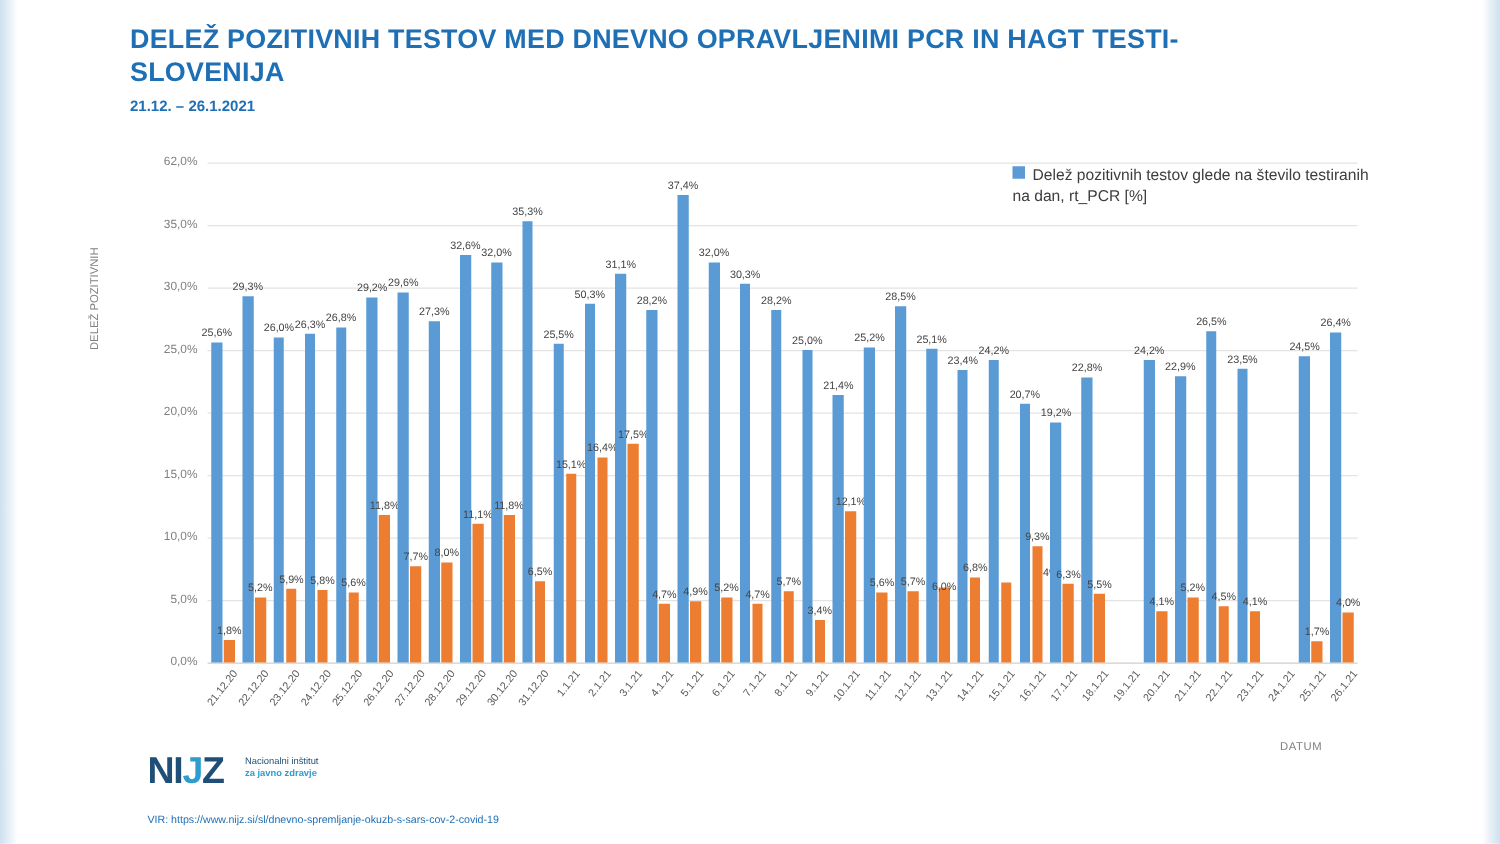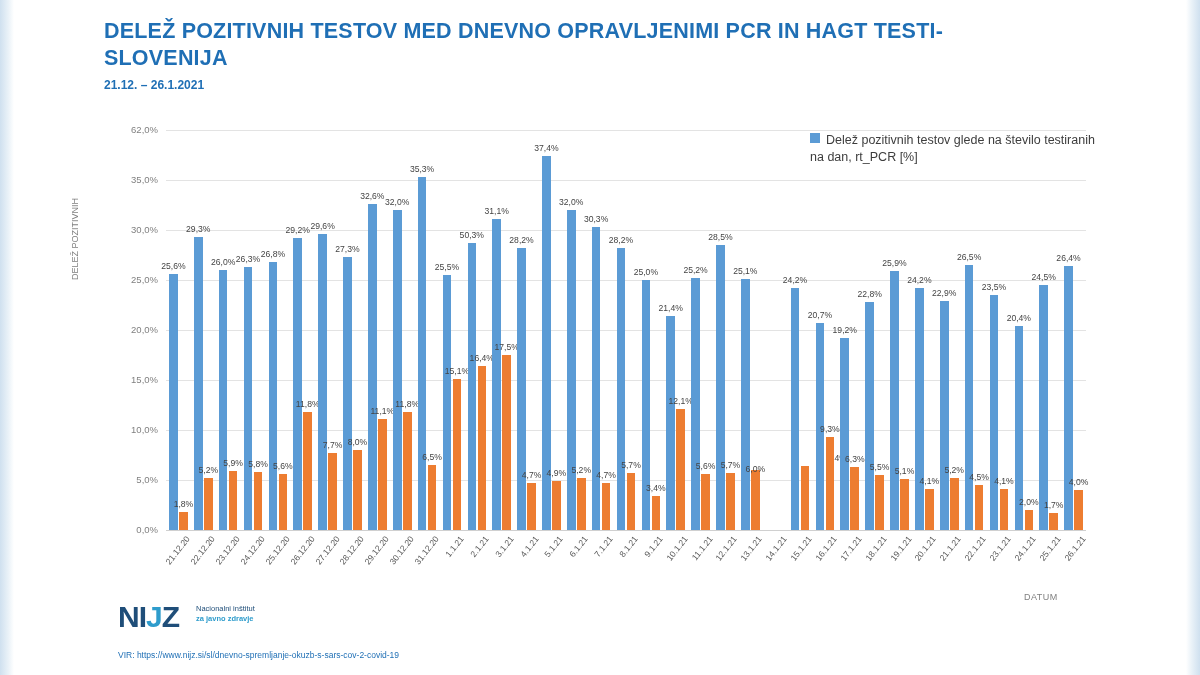--- a/index.html
+++ b/index.html
@@ -251,20 +251,26 @@
             <div class="bar hagt" style="left: 13.1324px; width: 8.6px; height: 57px;"></div>
             <div class="vlabel" style="left: 7.43243px; bottom: 288px;">28,5%</div>
             <div class="vlabel" style="left: 17.4324px; bottom: 60px;">5,7%</div>
           </div>
           <div class="group" style="left: 571.892px; width: 24.8649px;">
             <div class="bar pcr" style="left: 3.13243px; width: 8.6px; height: 251px;"></div>
             <div class="bar hagt" style="left: 13.1324px; width: 8.6px; height: 60px;"></div>
             <div class="vlabel" style="left: 7.43243px; bottom: 254px;">25,1%</div>
             <div class="vlabel" style="left: 17.4324px; bottom: 56px; margin-top: 29px;">6,0%</div>
           </div>
+          <div class="group" style="left: 596.757px; width: 24.8649px;">
+            <div class="bar pcr" style="left: 3.13243px; width: 8.6px; height: 234px;"></div>
+            <div class="bar hagt" style="left: 13.1324px; width: 8.6px; height: 68px;"></div>
+            <div class="vlabel" style="left: 7.43243px; bottom: 237px;">23,4%</div>
+            <div class="vlabel" style="left: 17.4324px; bottom: 71px;">6,8%</div>
+          </div>
           <div class="group" style="left: 621.622px; width: 24.8649px;">
             <div class="bar pcr" style="left: 3.13243px; width: 8.6px; height: 242px;"></div>
             <div class="bar hagt" style="left: 13.1324px; width: 8.6px; height: 64px;"></div>
             <div class="vlabel" style="left: 7.43243px; bottom: 245px;">24,2%</div>
             <div class="vlabel" style="left: 17.4324px; bottom: 67px; margin-left: 32px;">6,4%</div>
           </div>
           <div class="group" style="left: 646.486px; width: 24.8649px;">
             <div class="bar pcr" style="left: 3.13243px; width: 8.6px; height: 207px;"></div>
             <div class="bar hagt" style="left: 13.1324px; width: 8.6px; height: 93px;"></div>
             <div class="vlabel" style="left: 7.43243px; bottom: 210px;">20,7%</div>
@@ -275,26 +281,20 @@
             <div class="bar hagt" style="left: 13.1324px; width: 8.6px; height: 63px;"></div>
             <div class="vlabel" style="left: 7.43243px; bottom: 195px;">19,2%</div>
             <div class="vlabel" style="left: 17.4324px; bottom: 66px;">6,3%</div>
           </div>
           <div class="group" style="left: 696.216px; width: 24.8649px;">
             <div class="bar pcr" style="left: 3.13243px; width: 8.6px; height: 228px;"></div>
             <div class="bar hagt" style="left: 13.1324px; width: 8.6px; height: 55px;"></div>
             <div class="vlabel" style="left: 7.43243px; bottom: 231px;">22,8%</div>
             <div class="vlabel" style="left: 17.4324px; bottom: 58px;">5,5%</div>
           </div>
-          <div class="group" style="left: 721.081px; width: 24.8649px;">
-            <div class="bar pcr" style="left: 3.13243px; width: 8.6px; height: 259px;"></div>
-            <div class="bar hagt" style="left: 13.1324px; width: 8.6px; height: 51px;"></div>
-            <div class="vlabel" style="left: 7.43243px; bottom: 262px;">25,9%</div>
-            <div class="vlabel" style="left: 17.4324px; bottom: 54px;">5,1%</div>
-          </div>
           <div class="group" style="left: 745.946px; width: 24.8649px;">
             <div class="bar pcr" style="left: 3.13243px; width: 8.6px; height: 242px;"></div>
             <div class="bar hagt" style="left: 13.1324px; width: 8.6px; height: 41px;"></div>
             <div class="vlabel" style="left: 7.43243px; bottom: 245px;">24,2%</div>
             <div class="vlabel" style="left: 17.4324px; bottom: 44px;">4,1%</div>
           </div>
           <div class="group" style="left: 770.811px; width: 24.8649px;">
             <div class="bar pcr" style="left: 3.13243px; width: 8.6px; height: 229px;"></div>
             <div class="bar hagt" style="left: 13.1324px; width: 8.6px; height: 52px;"></div>
             <div class="vlabel" style="left: 7.43243px; bottom: 232px;">22,9%</div>
@@ -304,26 +304,20 @@
             <div class="bar pcr" style="left: 3.13243px; width: 8.6px; height: 265px;"></div>
             <div class="bar hagt" style="left: 13.1324px; width: 8.6px; height: 45px;"></div>
             <div class="vlabel" style="left: 7.43243px; bottom: 268px;">26,5%</div>
             <div class="vlabel" style="left: 17.4324px; bottom: 48px;">4,5%</div>
           </div>
           <div class="group" style="left: 820.541px; width: 24.8649px;">
             <div class="bar pcr" style="left: 3.13243px; width: 8.6px; height: 235px;"></div>
             <div class="bar hagt" style="left: 13.1324px; width: 8.6px; height: 41px;"></div>
             <div class="vlabel" style="left: 7.43243px; bottom: 238px;">23,5%</div>
             <div class="vlabel" style="left: 17.4324px; bottom: 44px;">4,1%</div>
-          </div>
-          <div class="group" style="left: 845.405px; width: 24.8649px;">
-            <div class="bar pcr" style="left: 3.13243px; width: 8.6px; height: 204px;"></div>
-            <div class="bar hagt" style="left: 13.1324px; width: 8.6px; height: 20px;"></div>
-            <div class="vlabel" style="left: 7.43243px; bottom: 207px;">20,4%</div>
-            <div class="vlabel" style="left: 17.4324px; bottom: 23px;">2,0%</div>
           </div>
           <div class="group" style="left: 870.27px; width: 24.8649px;">
             <div class="bar pcr" style="left: 3.13243px; width: 8.6px; height: 245px;"></div>
             <div class="bar hagt" style="left: 13.1324px; width: 8.6px; height: 17px;"></div>
             <div class="vlabel" style="left: 7.43243px; bottom: 248px;">24,5%</div>
             <div class="vlabel" style="left: 17.4324px; bottom: 20px;">1,7%</div>
           </div>
           <div class="group" style="left: 895.135px; width: 24.8649px;">
             <div class="bar pcr" style="left: 3.13243px; width: 8.6px; height: 264px;"></div>
             <div class="bar hagt" style="left: 13.1324px; width: 8.6px; height: 40px;"></div>

